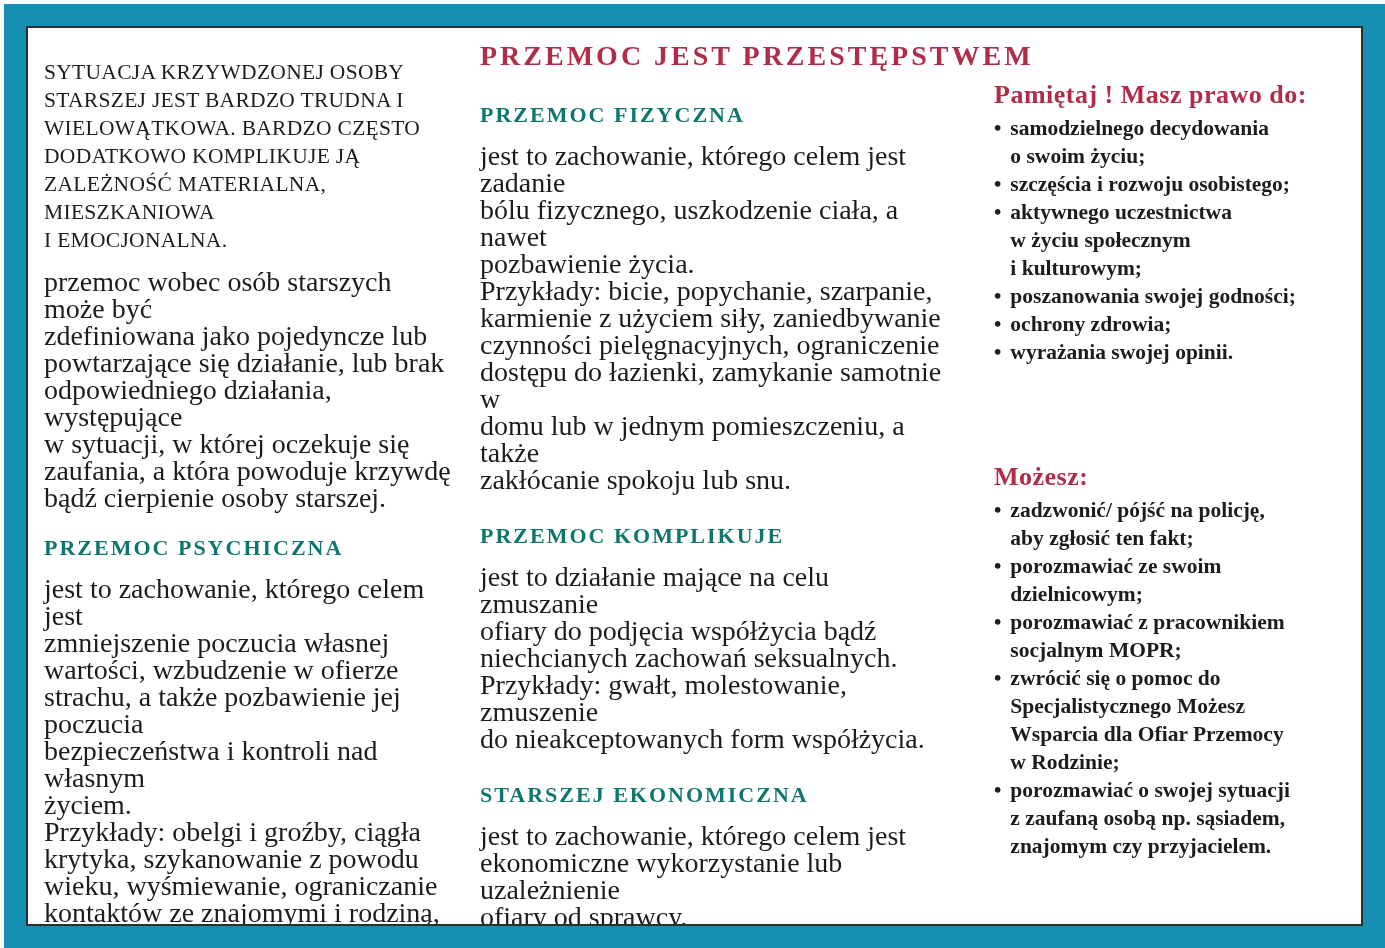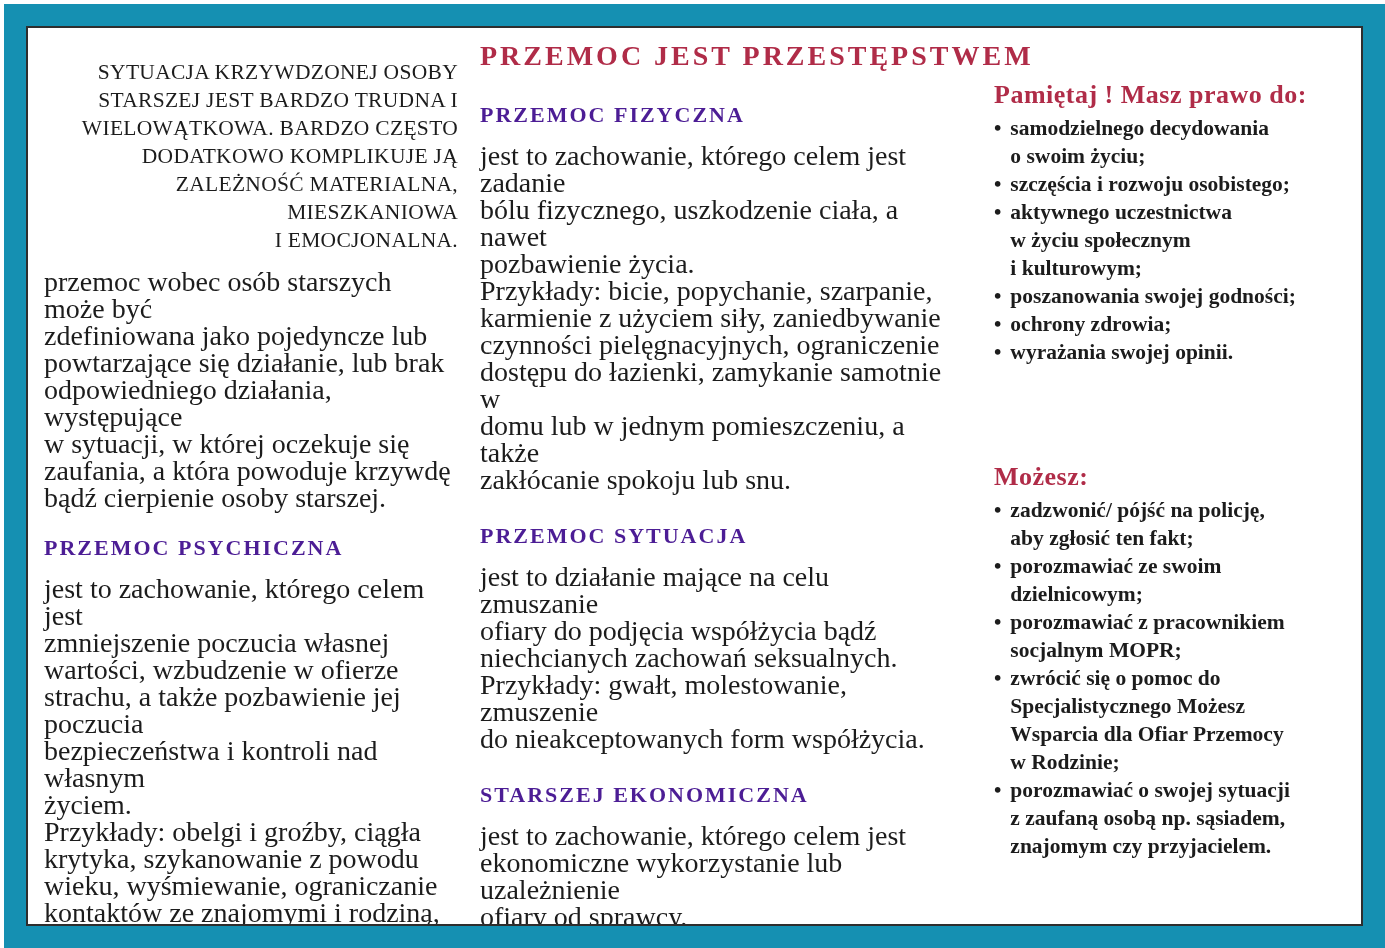--- a/index.html
+++ b/index.html
@@ -25,28 +25,28 @@
     display:flex;
     overflow:hidden;
     color:#1c1c1c;
   }
   .col{box-sizing:border-box;}
   .col-left{width:438px;padding:30px 8px 0 16px;}
   .col-center{width:502px;padding:10px 14px 0 14px;}
   .col-right{flex:1;padding:52px 18px 0 26px;font-weight:bold;}
 
   .intro{
-    text-align:right;
+    text-align:left;
     font-size:21.5px;
     line-height:28px;
     white-space:pre-line;
     letter-spacing:.3px;
   }
   .sec-heading{
-    color:#4c1d95;
+    color:#0f766e;
     font-weight:bold;
     font-size:22px;
     letter-spacing:2px;
     margin-top:24px;
   }
   .body-text{
     font-size:28px;
     line-height:27px;
     white-space:pre-line;
     margin-top:14px;
@@ -132,21 +132,21 @@
         <div class="body-text">jest to zachowanie, którego  celem  jest  zadanie
 bólu fizycznego, uszkodzenie ciała, a nawet
 pozbawienie życia.
 Przykłady: bicie, popychanie, szarpanie,
 karmienie z użyciem siły, zaniedbywanie
 czynności pielęgnacyjnych, ograniczenie
 dostępu do łazienki, zamykanie samotnie w
 domu lub w jednym pomieszczeniu, a także
 zakłócanie spokoju lub snu.</div>
 
-        <div class="sec-heading">PRZEMOC SYTUACJA</div>
+        <div class="sec-heading">PRZEMOC KOMPLIKUJE</div>
         <div class="body-text">jest to działanie mające na celu zmuszanie
 ofiary do podjęcia współżycia bądź
 niechcianych zachowań seksualnych.
 Przykłady: gwałt, molestowanie, zmuszenie
 do nieakceptowanych form współżycia.</div>
 
         <div class="sec-heading">STARSZEJ EKONOMICZNA</div>
         <div class="body-text">jest to zachowanie, którego celem jest
 ekonomiczne wykorzystanie lub uzależnienie
 ofiary od sprawcy.

